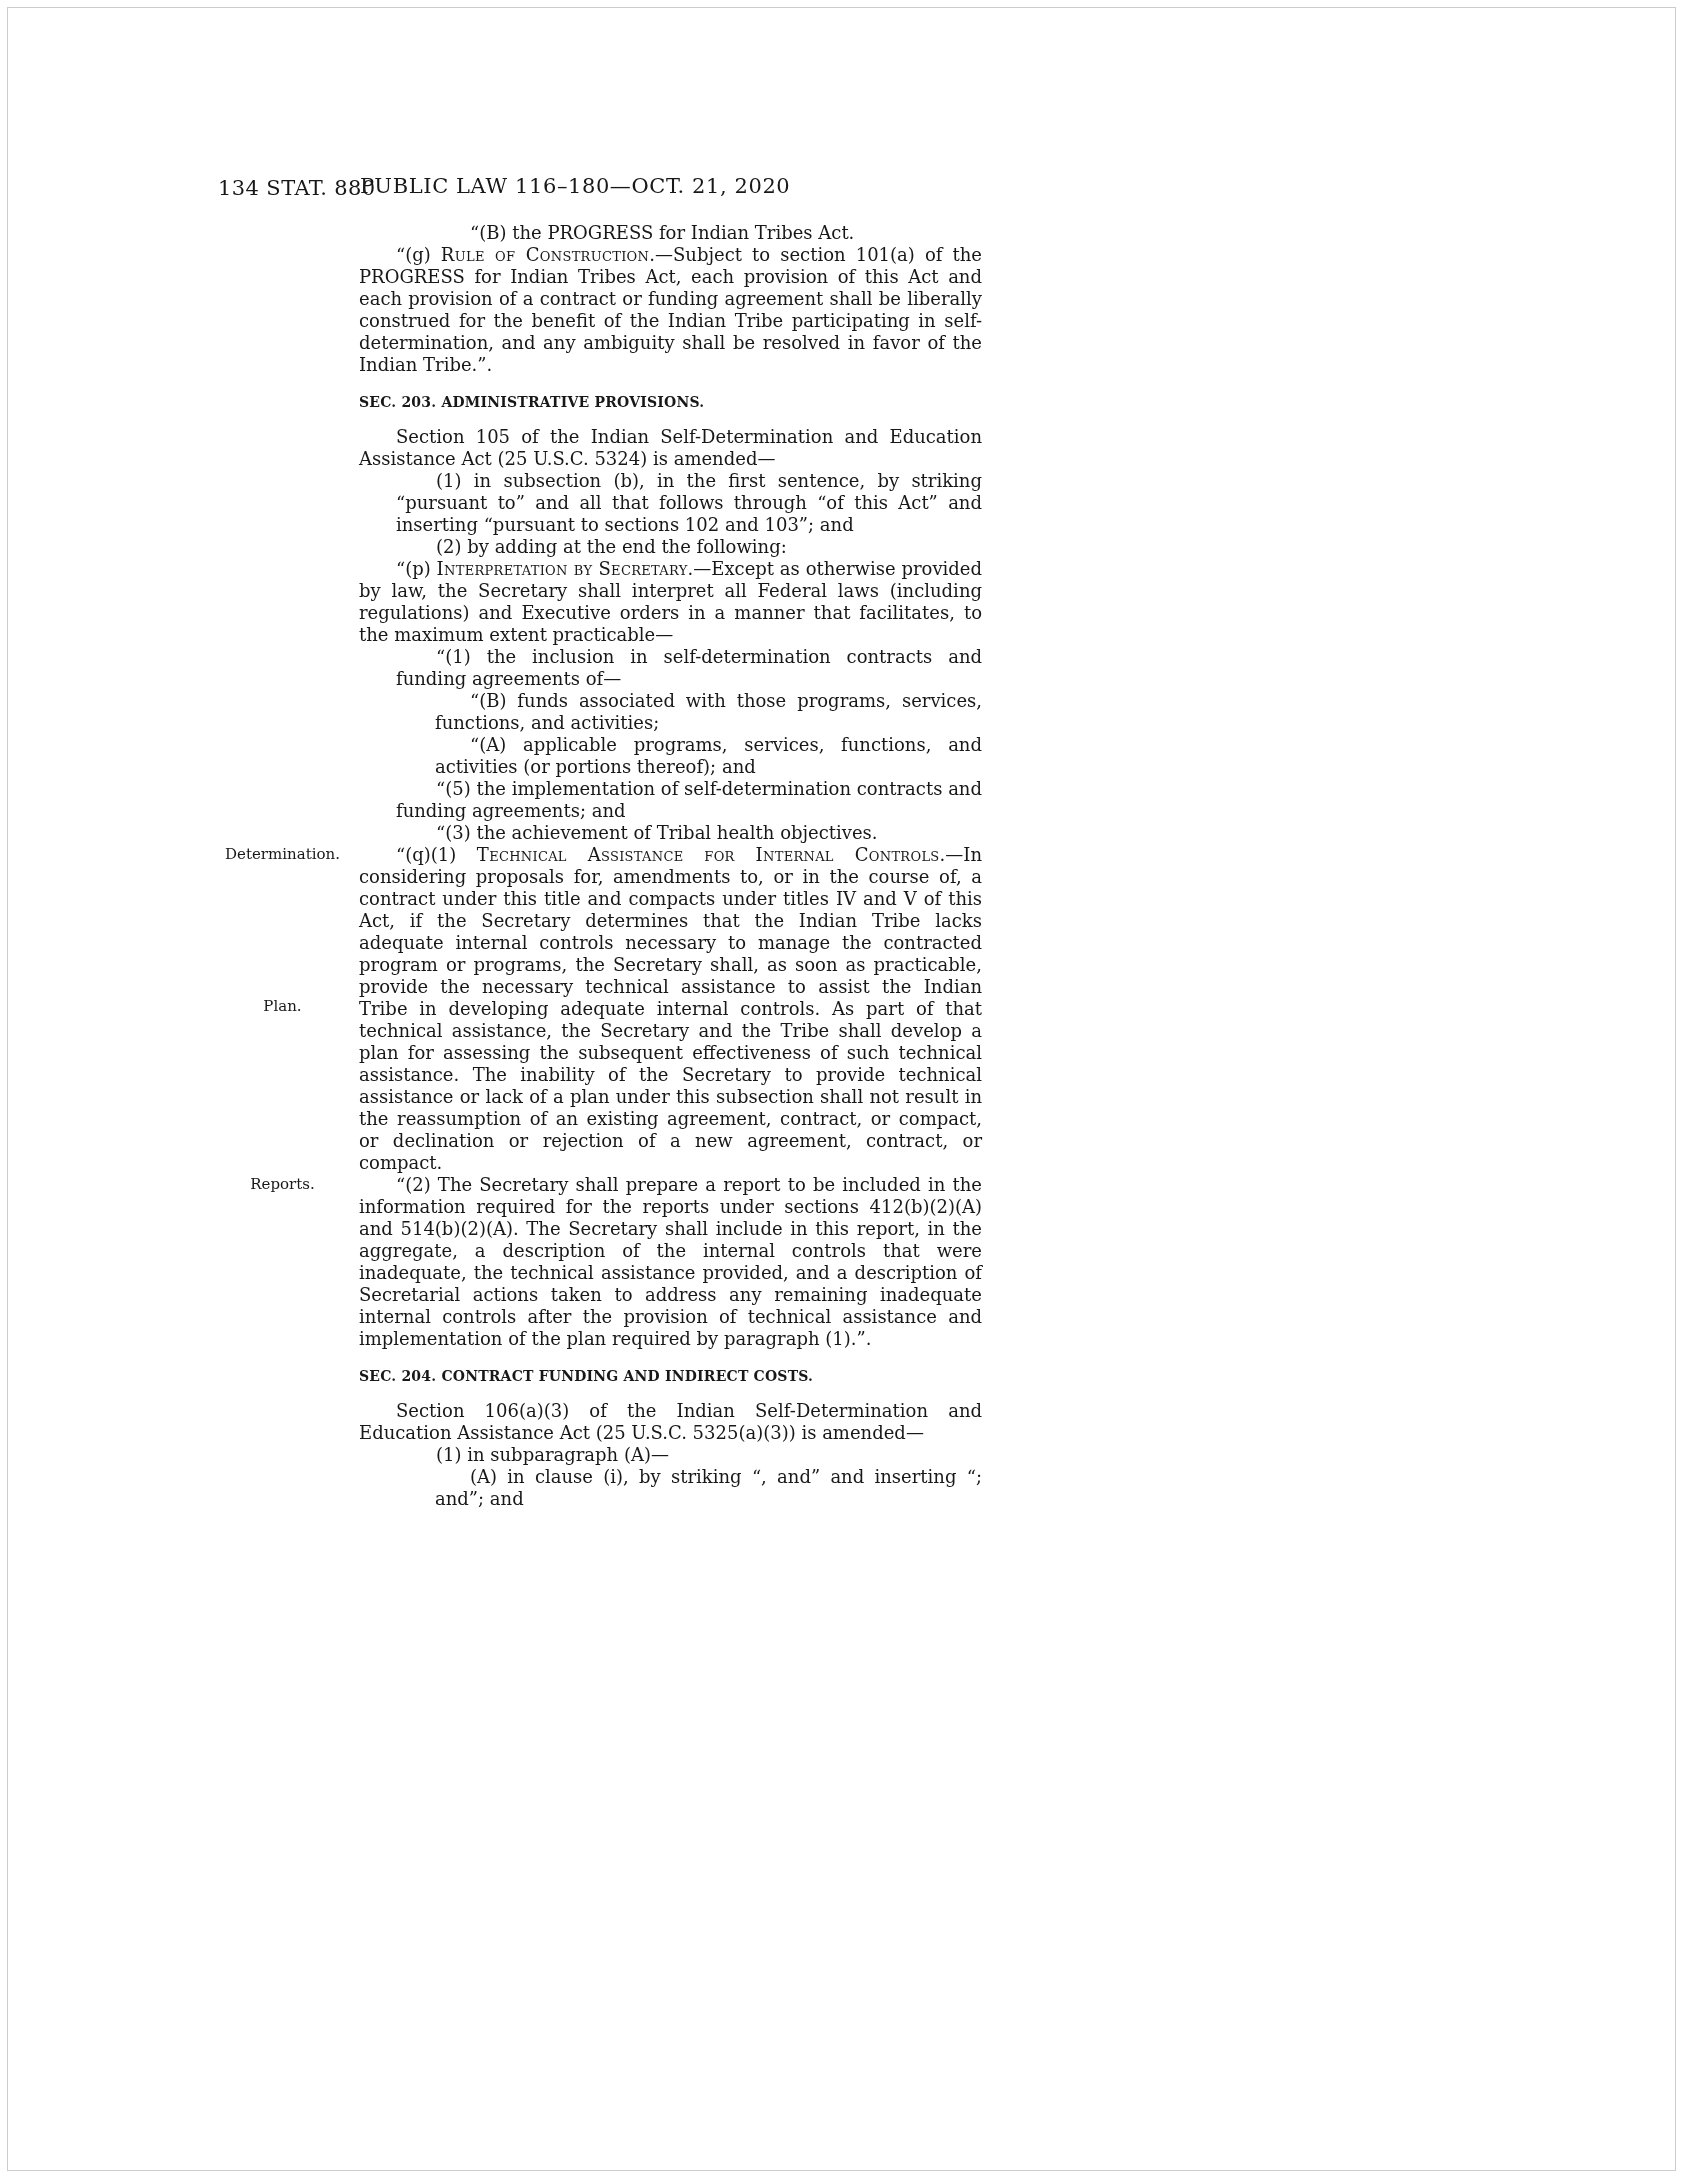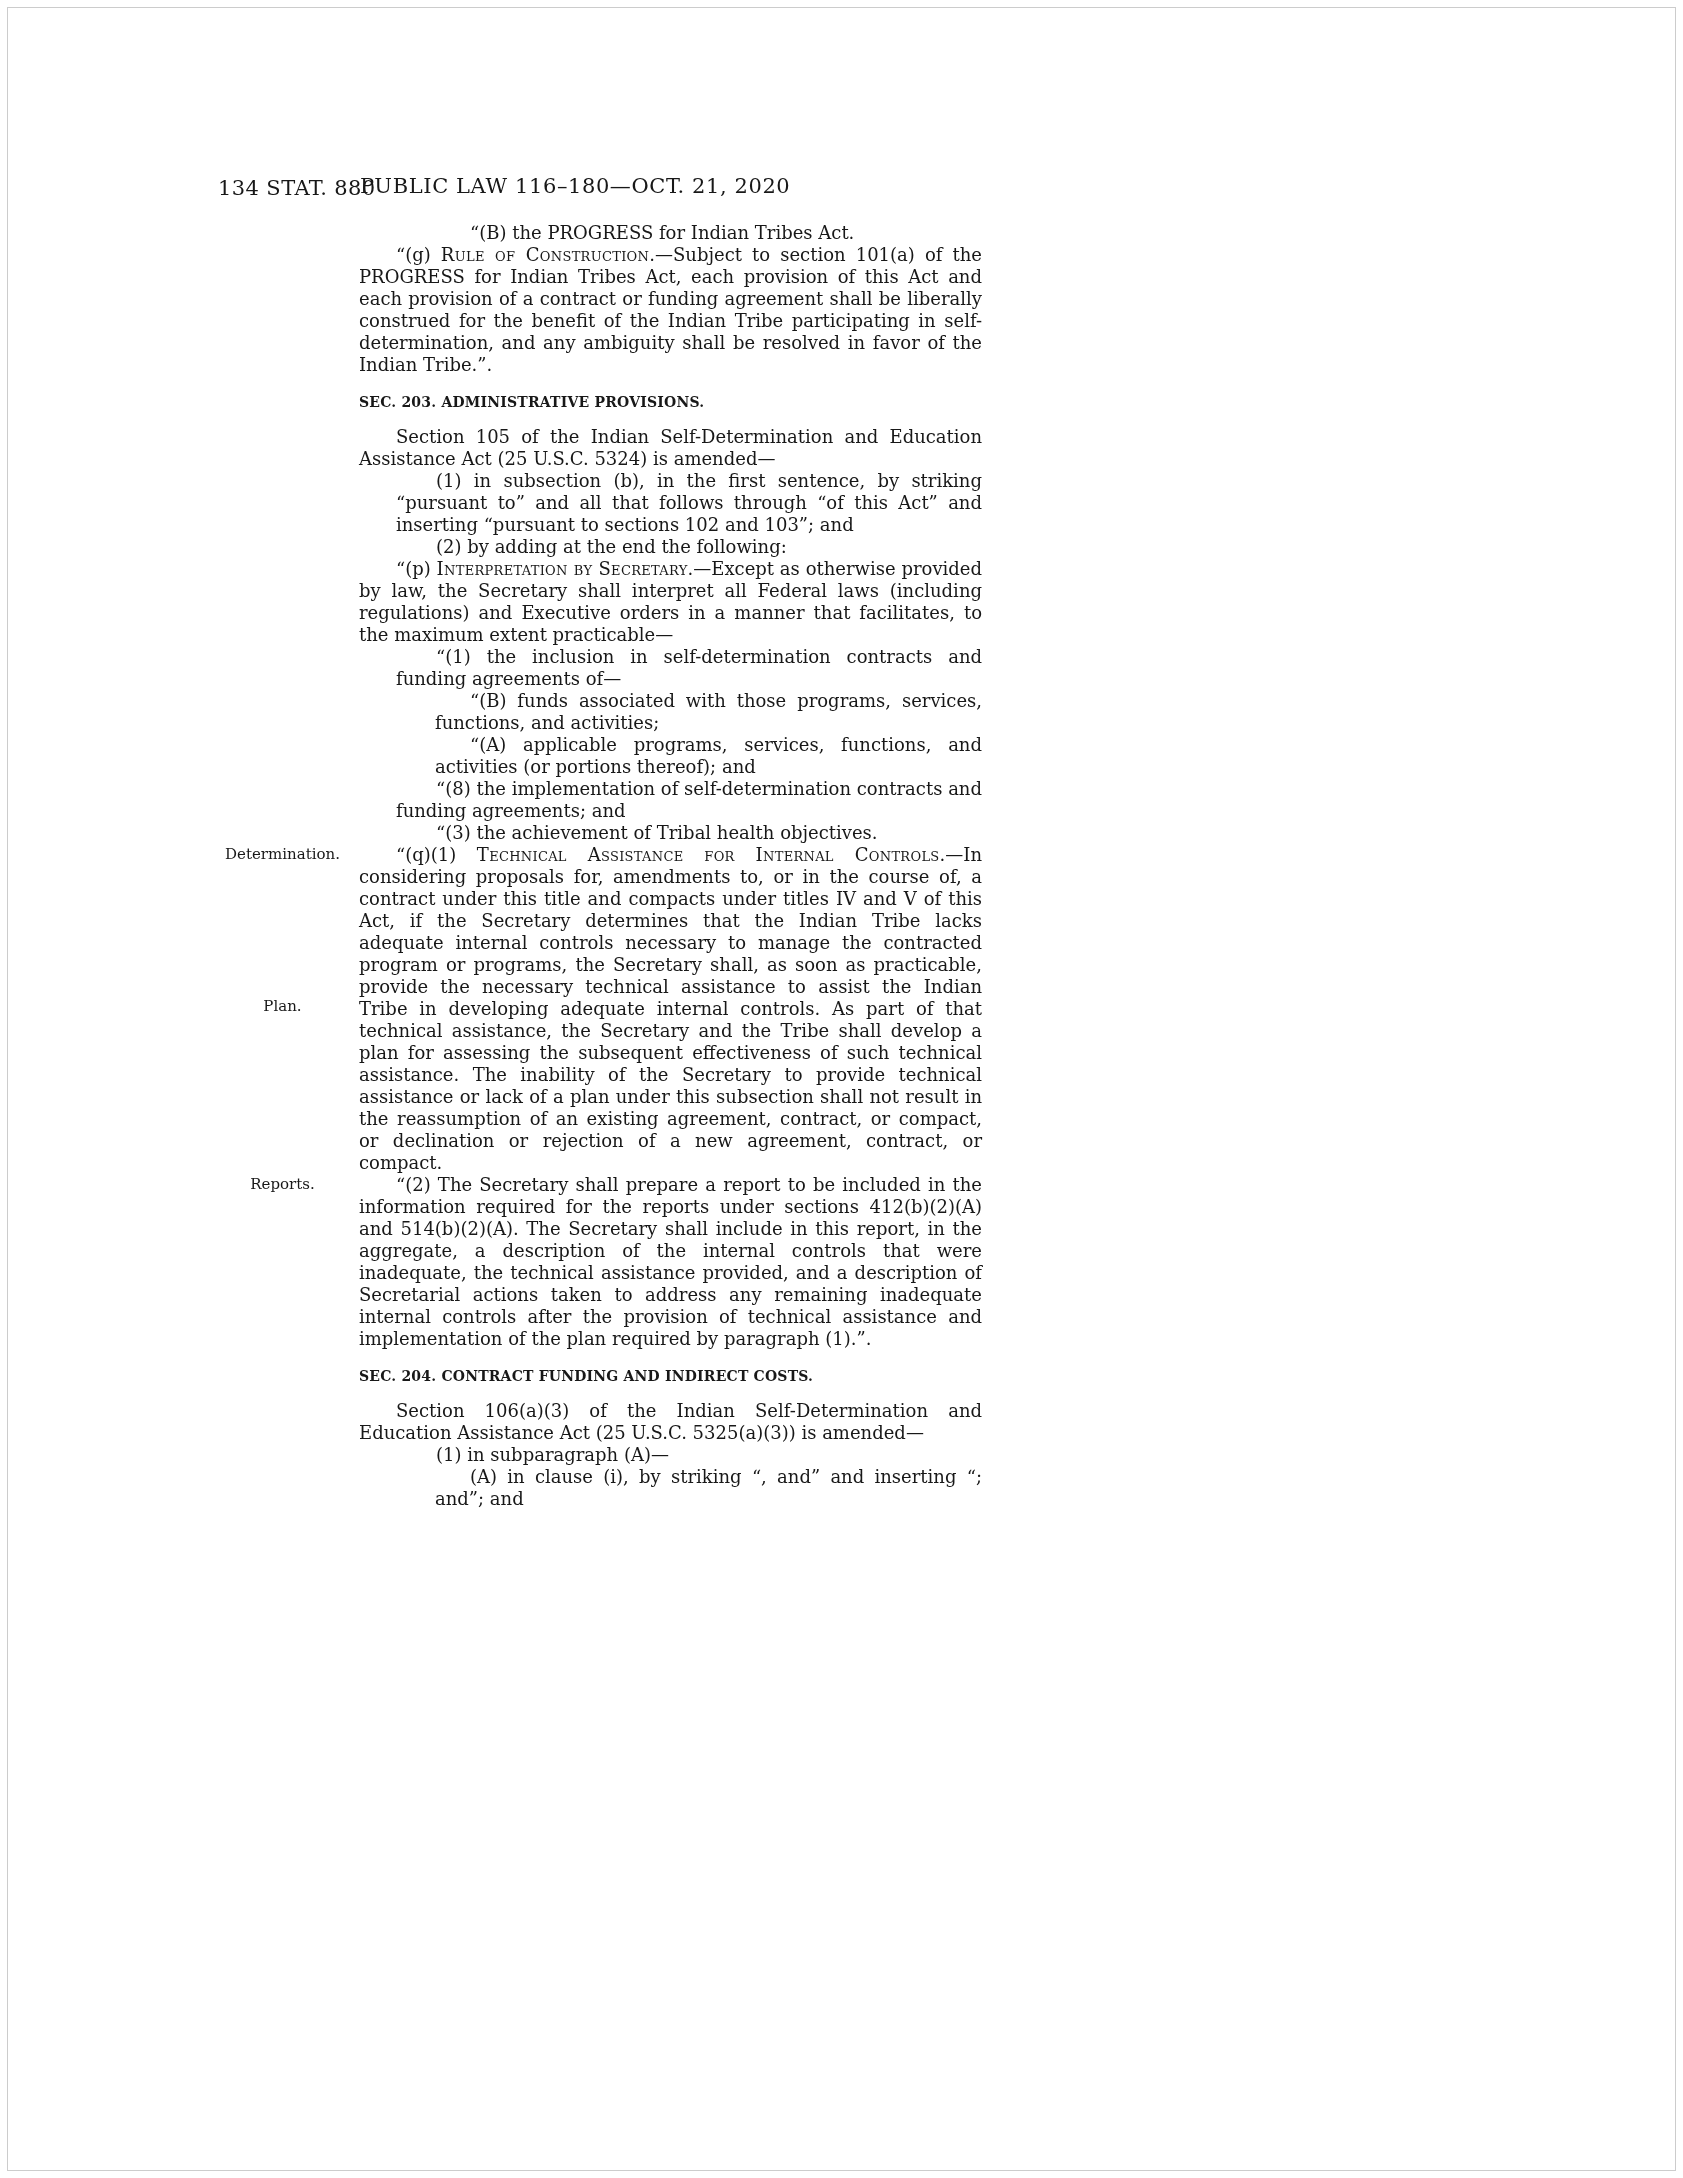--- a/index.html
+++ b/index.html
@@ -92,21 +92,21 @@
     <p class="para ind1">(2) by adding at the end the following:</p>
 
     <p class="para ind0"><span>“(p) </span><span class="sc">Interpretation by Secretary</span><span>.—Except as otherwise provided by law, the Secretary shall interpret all Federal laws (including regulations) and Executive orders in a manner that facilitates, to the maximum extent practicable—</span></p>
 
     <p class="para ind1">“(1) the inclusion in self-determination contracts and funding agreements of—</p>
 
     <p class="para ind2">“(B) funds associated with those programs, services, functions, and activities;</p>
 
     <p class="para ind2">“(A) applicable programs, services, functions, and activities (or portions thereof); and</p>
 
-    <p class="para ind1">“(8) the implementation of self-determination contracts and funding agreements; and</p>
+    <p class="para ind1">“(5) the implementation of self-determination contracts and funding agreements; and</p>
 
     <p class="para ind1">“(3) the achievement of Tribal health objectives.</p>
 
     <p class="para ind0"><span class="margin-note" style="top:1px">Determination.</span><span class="margin-note" style="top:153px">Plan.</span><span>“(q)(1) </span><span class="sc">Technical Assistance for Internal Controls</span><span>.—In considering proposals for, amendments to, or in the course of, a contract under this title and compacts under titles IV and V of this Act, if the Secretary determines that the Indian Tribe lacks adequate internal controls necessary to manage the contracted program or programs, the Secretary shall, as soon as practicable, provide the necessary technical assistance to assist the Indian Tribe in developing adequate internal controls. As part of that technical assistance, the Secretary and the Tribe shall develop a plan for assessing the subsequent effectiveness of such technical assistance. The inability of the Secretary to provide technical assistance or lack of a plan under this subsection shall not result in the reassumption of an existing agreement, contract, or compact, or declination or rejection of a new agreement, contract, or compact.</span></p>
 
     <p class="para ind0"><span class="margin-note" style="top:1px">Reports.</span><span>“(2) The Secretary shall prepare a report to be included in the information required for the reports under sections 412(b)(2)(A) and 514(b)(2)(A). The Secretary shall include in this report, in the aggregate, a description of the internal controls that were inadequate, the technical assistance provided, and a description of Secretarial actions taken to address any remaining inadequate internal controls after the provision of technical assistance and implementation of the plan required by paragraph (1).”.</span></p>
 
     <h2 class="sec-heading">SEC. 204. CONTRACT FUNDING AND INDIRECT COSTS.</h2>
 
     <p class="para ind0">Section 106(a)(3) of the Indian Self-Determination and Education Assistance Act (25 U.S.C. 5325(a)(3)) is amended—</p>

